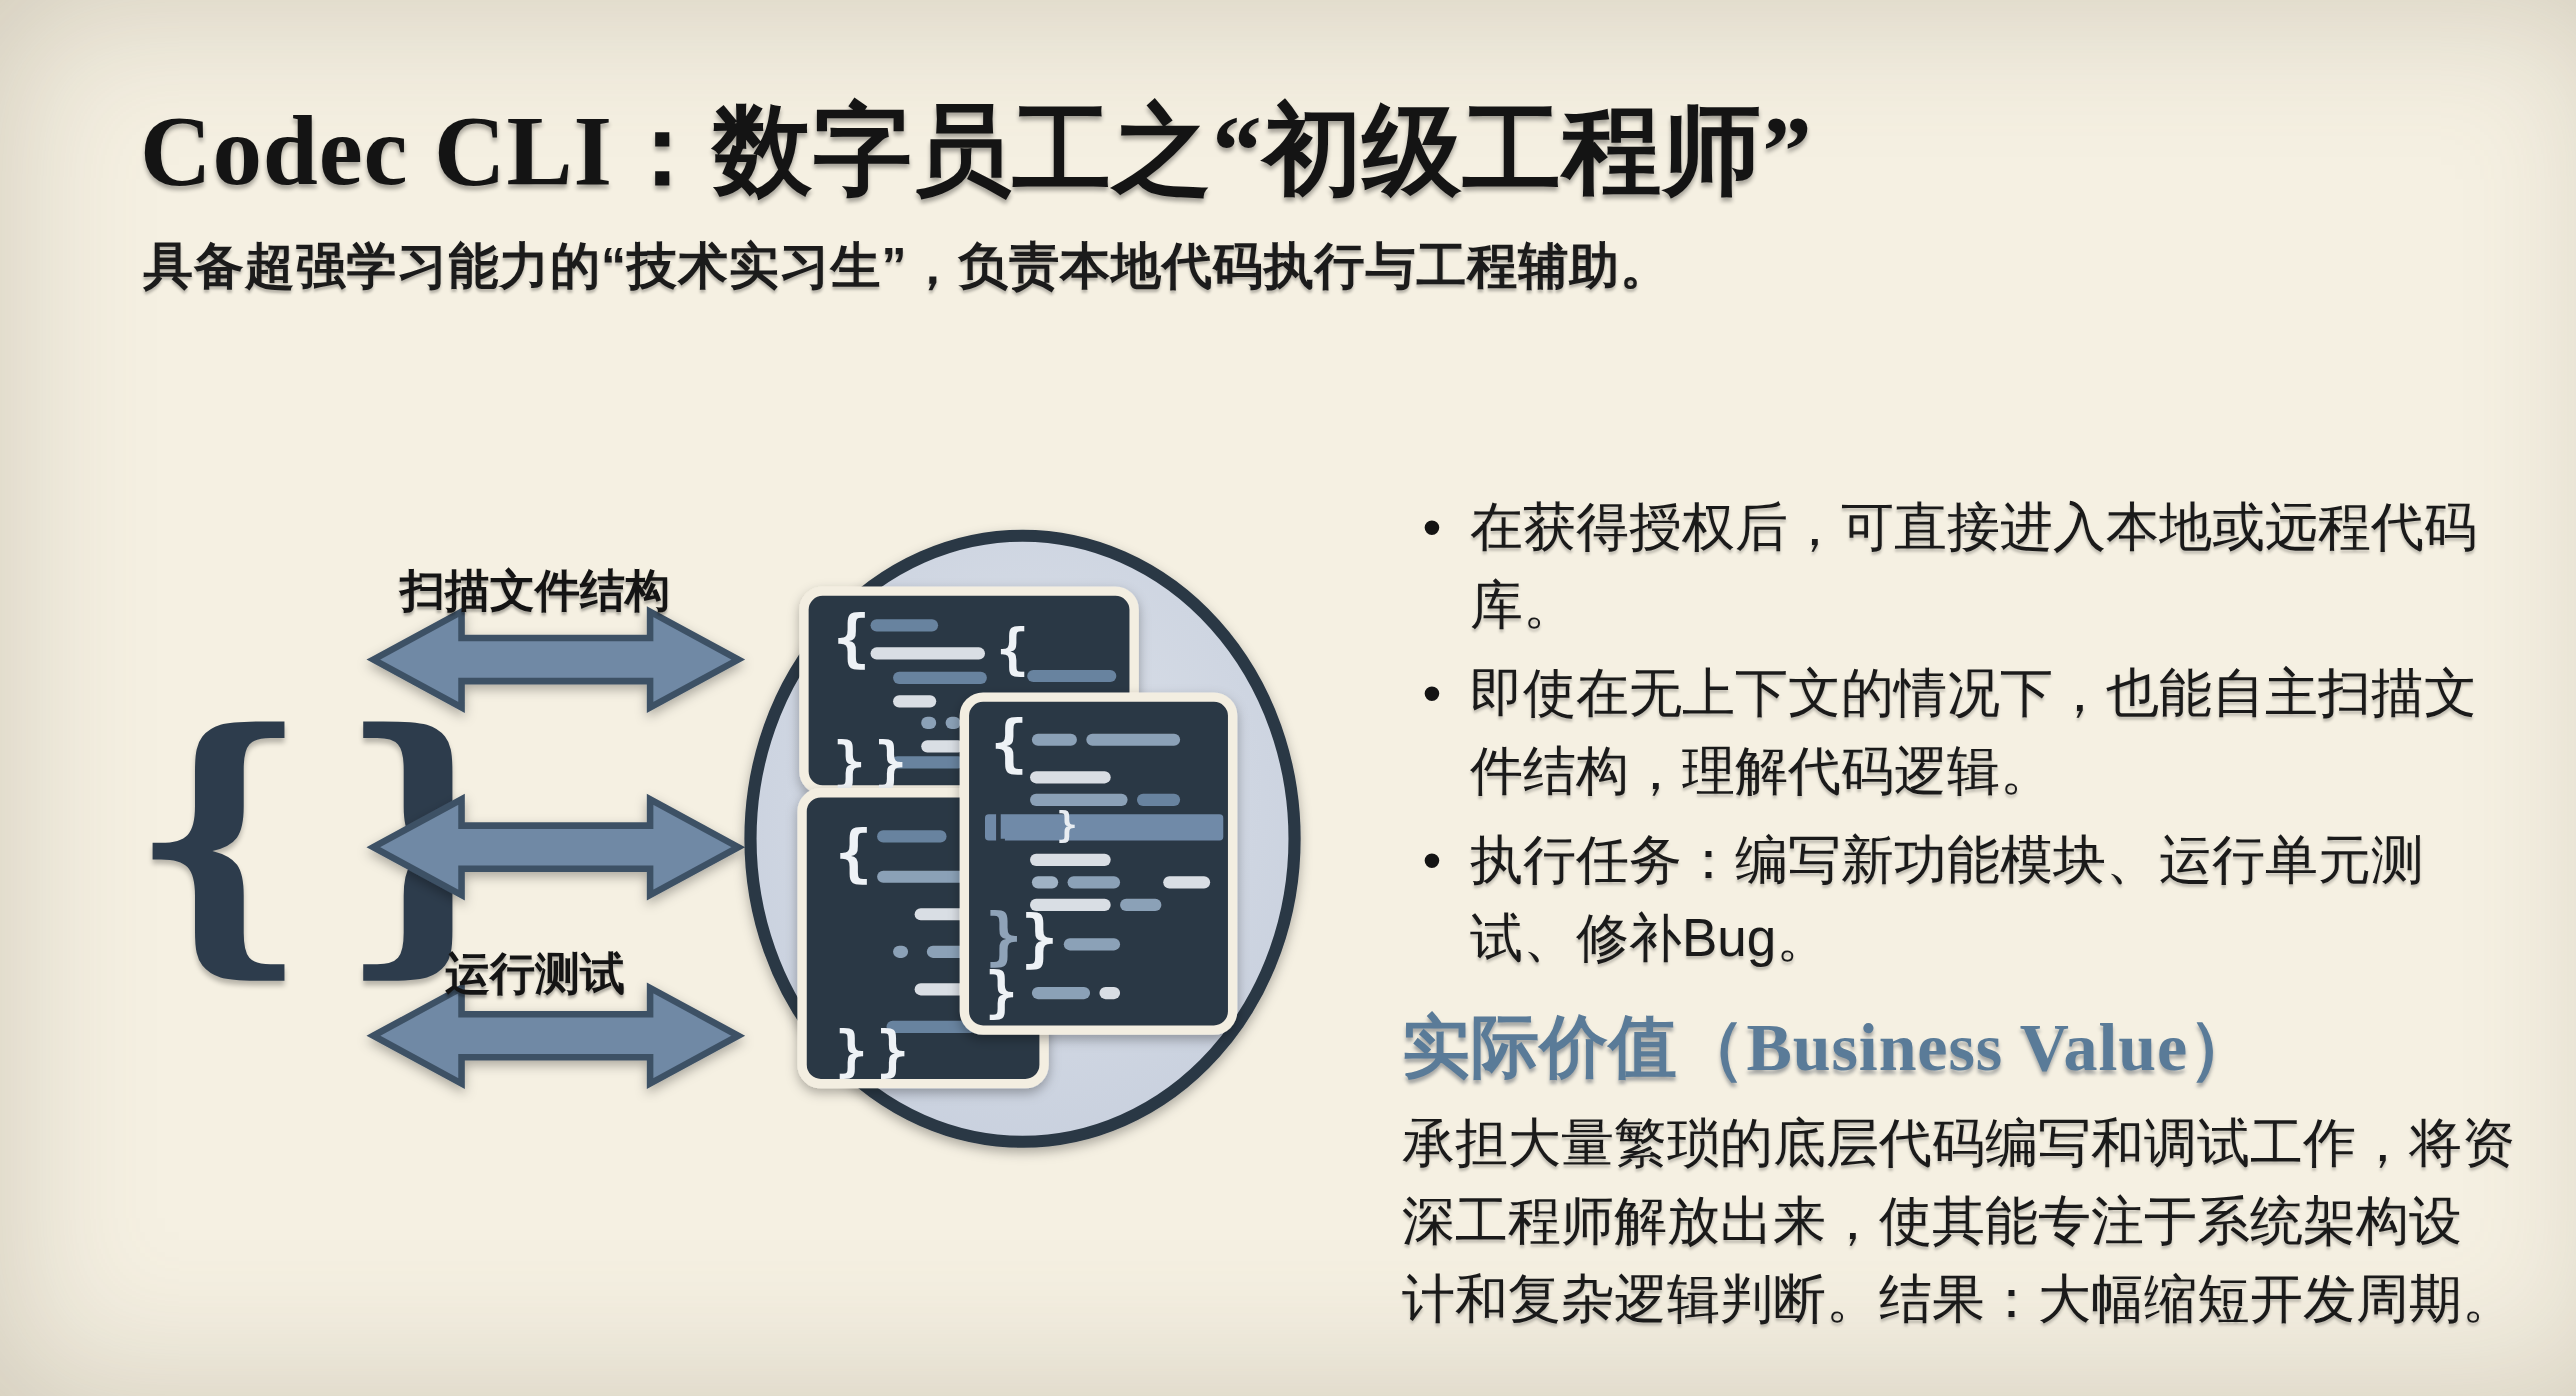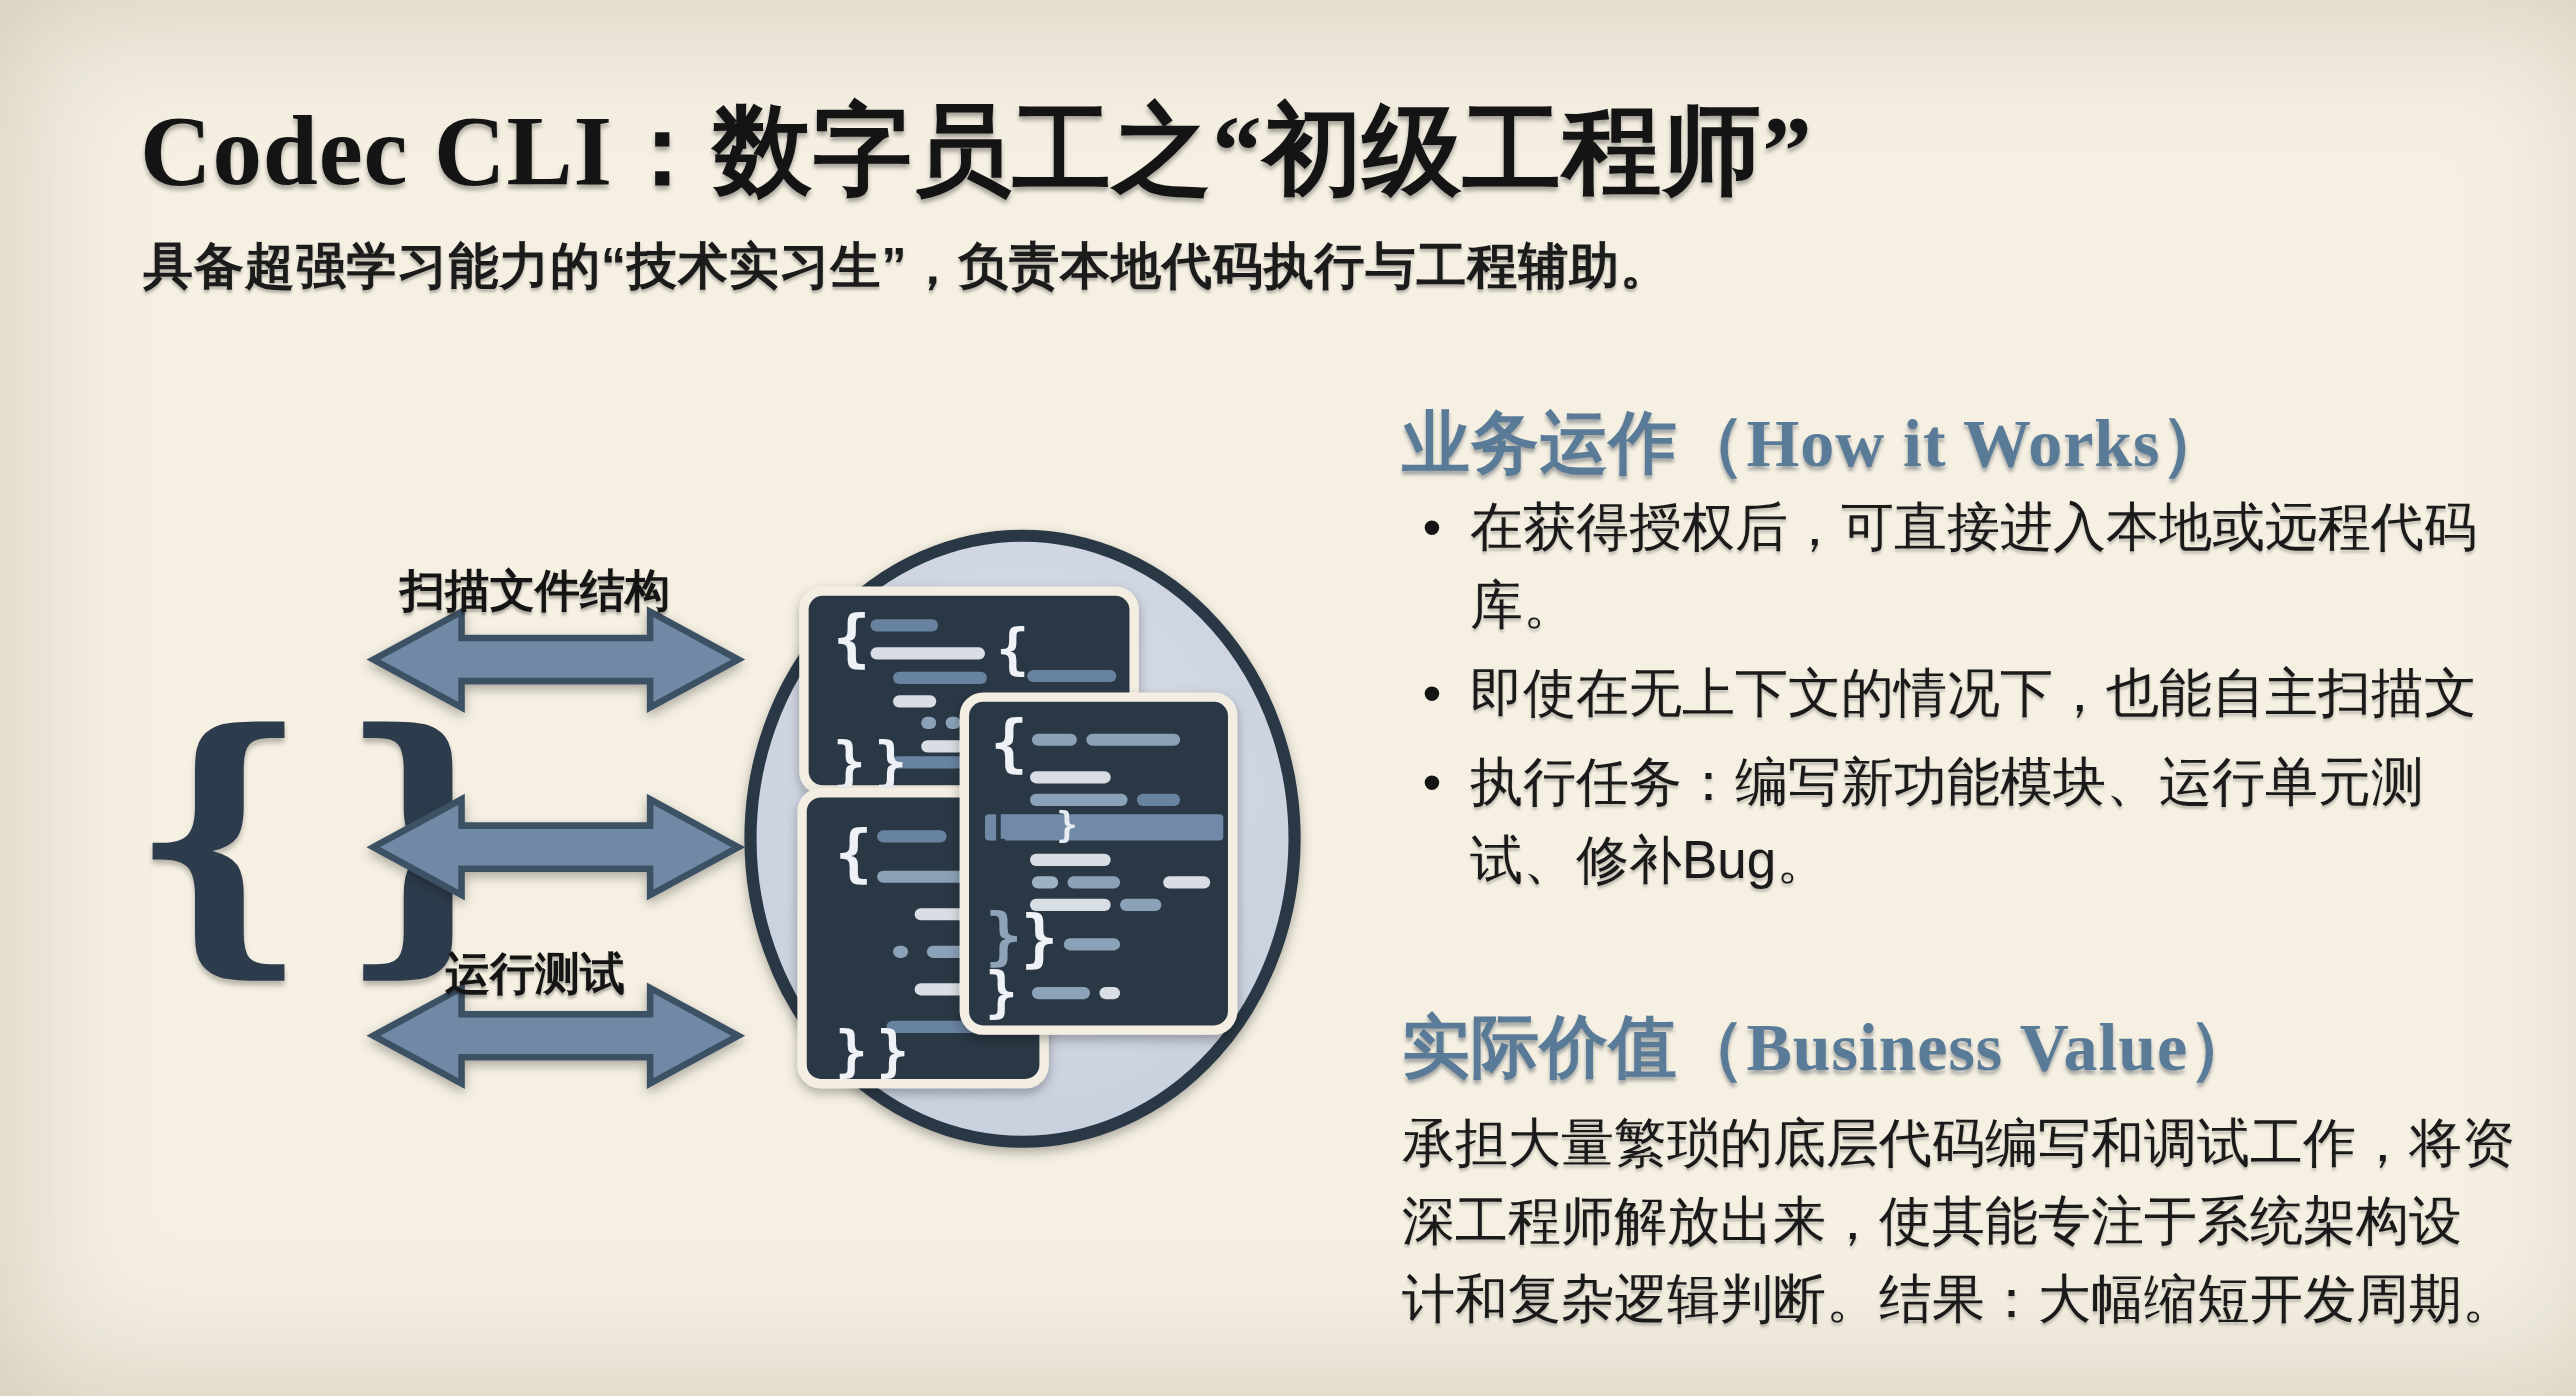--- a/index.html
+++ b/index.html
@@ -170,34 +170,34 @@
       <rect class="bm" x="1100" y="1052" width="62" height="13" rx="6.5"></rect>
       <rect class="bl" x="1172" y="1052" width="22" height="13" rx="6.5"></rect>
     </g>
   </svg>
 
   <div class="arrow-label" style="top:561px">扫描文件结构</div>
   <div class="arrow-label" style="top:944px">运行测试</div>
 
   <div class="right-col">
 
-    <div class="sec-head" style="top:398px">业务运作（How it Works）</div>
 
     <div class="bullets">
       <div class="bullet">
         <span class="dot">•</span>
         <div class="blines">
           <div class="bline">在获得授权后，可直接进入本地或远程代码</div>
           <div class="bline">库。</div>
         </div>
       </div>
       <div class="bullet">
         <span class="dot">•</span>
         <div class="blines">
           <div class="bline">即使在无上下文的情况下，也能自主扫描文</div>
+          <div class="bline">件结构，理解代码逻辑。</div>
         </div>
       </div>
       <div class="bullet">
         <span class="dot">•</span>
         <div class="blines">
           <div class="bline">执行任务：编写新功能模块、运行单元测</div>
           <div class="bline">试、修补Bug。</div>
         </div>
       </div>
     </div>

